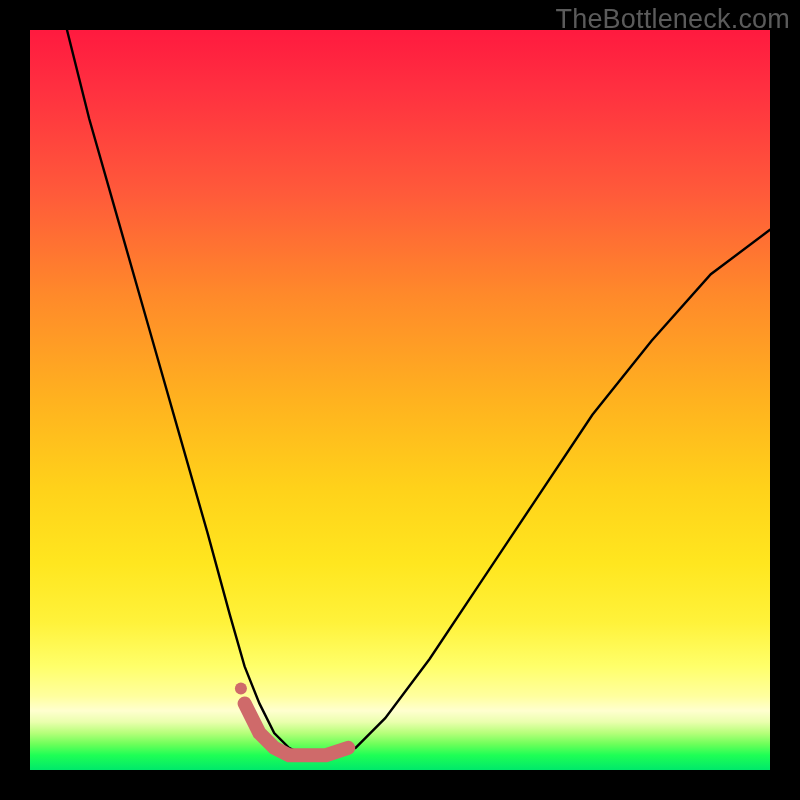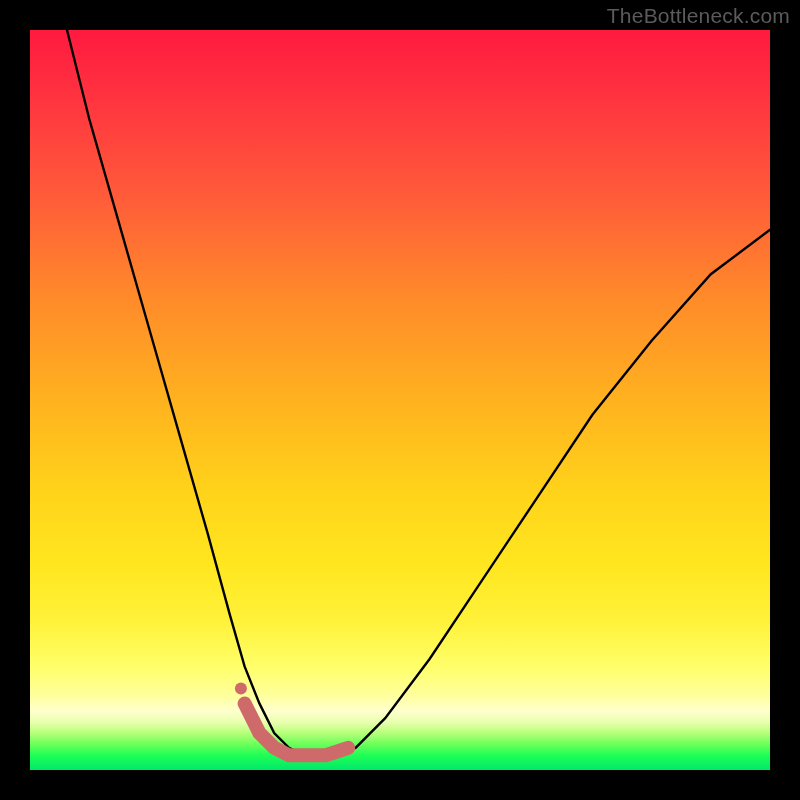--- a/index.html
+++ b/index.html
@@ -48,21 +48,21 @@
         #6dff5a 96.5%,
         #1eff55 98%,
         #00e86b 100%
       );
   }
   .watermark {
     position: absolute;
     top: 4px;
     right: 10px;
     color: #5b5b5b;
-    font-size: 21px;
+    font-size: 27px;
     font-weight: 500;
     letter-spacing: 0.2px;
     user-select: none;
   }
   svg.curve {
     position: absolute;
     inset: 0;
     width: 740px;
     height: 740px;
   }

